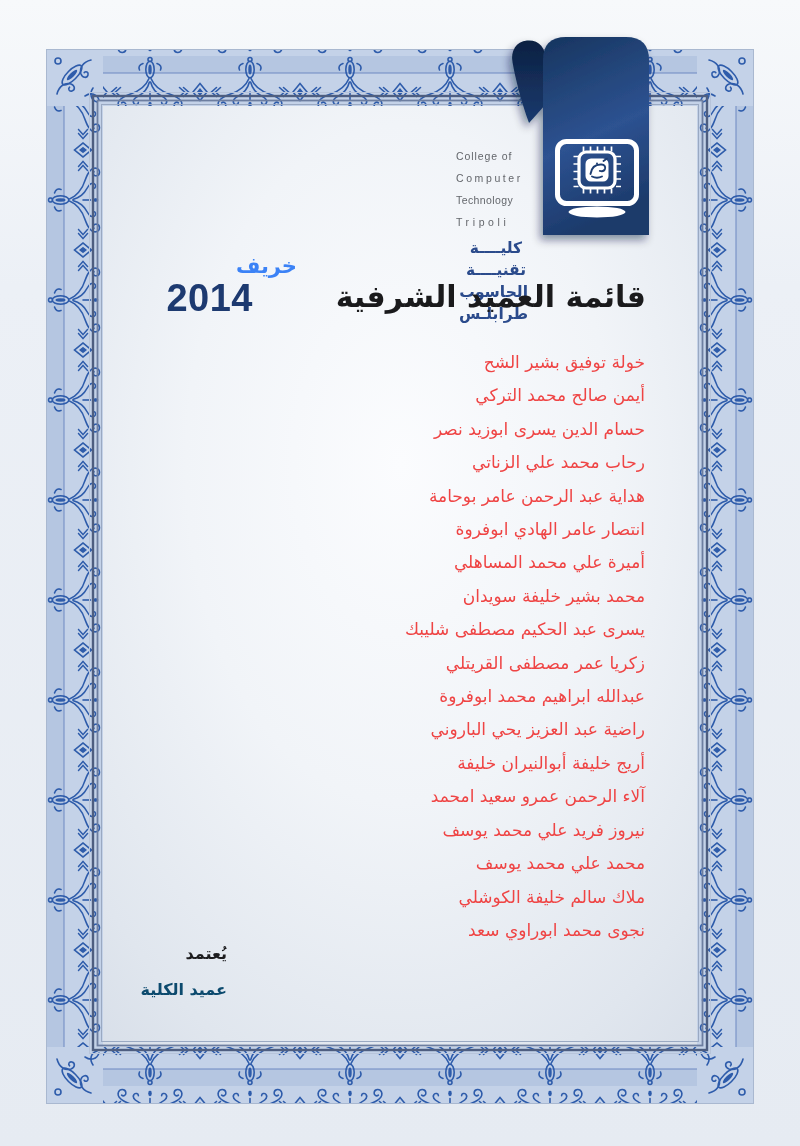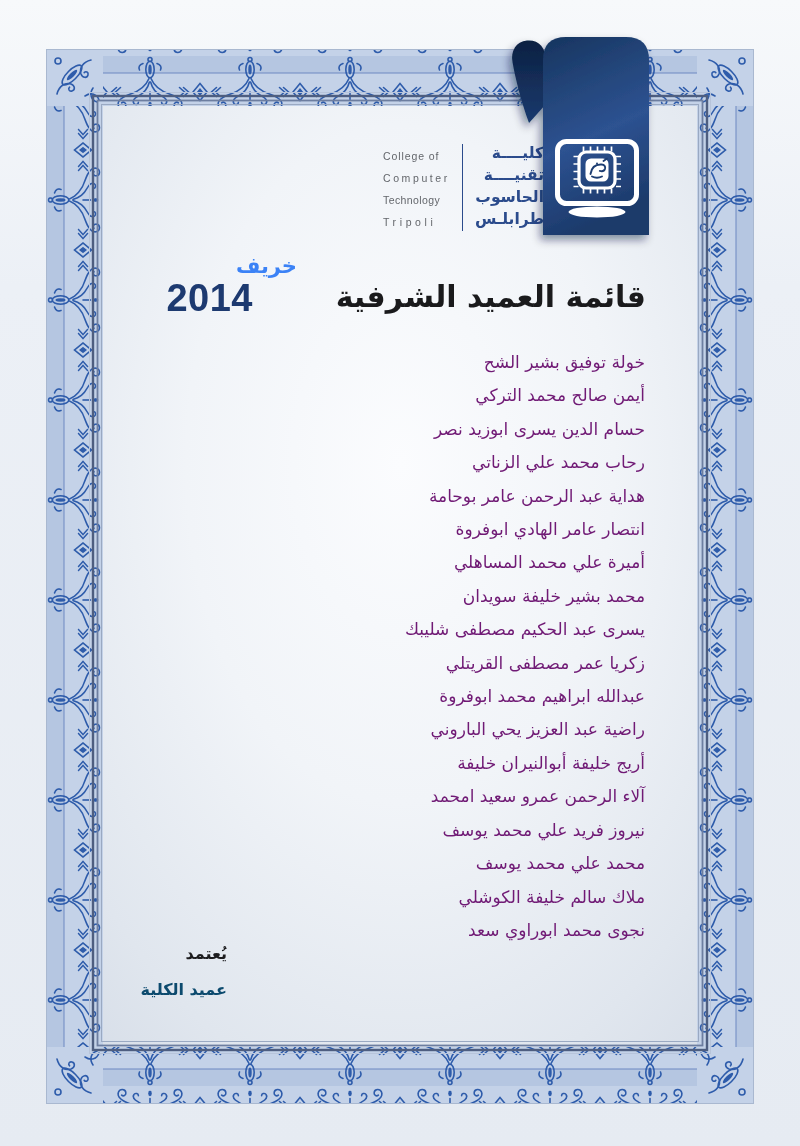--- a/index.html
+++ b/index.html
@@ -6,34 +6,34 @@
   body{
     width:800px;height:1146px;position:relative;overflow:hidden;
     background:linear-gradient(180deg,#f7f9fb 0%,#ecf0f6 25%,#e6ebf2 100%);
     font-family:"DejaVu Sans","Liberation Sans",sans-serif;
   }
   .frame-layer{position:absolute;left:0;top:0;width:800px;height:1146px;z-index:0;}
   .ribbon-layer{position:absolute;left:495px;top:25px;width:180px;height:225px;z-index:3;}
 
   
   .logo-block{
-    position:absolute;top:142px;right:256px;z-index:2;
-    display:flex;flex-direction:row;align-items:stretch;
+    position:absolute;top:142px;right:272px;z-index:2;
+    display:flex;flex-direction:column;align-items:stretch;
   }
   .logo-en{width:70px;text-align:left;padding-top:3px;}
   .logo-en span{
     display:block;font-family:"Liberation Sans",sans-serif;
     font-size:10.5px;line-height:22px;color:#63666b;white-space:nowrap;
   }
   .logo-en span:nth-child(1){letter-spacing:0.9px;}
   .logo-en span:nth-child(2){letter-spacing:2.6px;}
   .logo-en span:nth-child(3){letter-spacing:0.4px;}
   .logo-en span:nth-child(4){letter-spacing:3.6px;}
   .logo-divider{width:1px;background:#2b4b8c;margin:2px 9px;}
-  .logo-ar{width:64px;text-align:right;direction:rtl;margin-left:8px;}
+  .logo-ar{width:64px;text-align:center;direction:rtl;margin-left:8px;}
   .logo-ar span{
     display:block;font-size:15.5px;font-weight:bold;line-height:22px;
     color:#2b4b8c;white-space:nowrap;
   }
 
   
   .doc-title{
     position:absolute;top:279px;right:154px;z-index:2;direction:rtl;
     font-size:30px;font-weight:bold;color:#1a1a1c;letter-spacing:-0.5px;
     white-space:nowrap;
@@ -47,21 +47,21 @@
     font-family:"Liberation Sans",sans-serif;
     font-size:38px;font-weight:bold;color:#1d3a70;letter-spacing:0.5px;
   }
 
   
   .names{
     position:absolute;top:346px;right:155px;z-index:2;direction:rtl;
     text-align:right;
   }
   .name-line{
-    font-size:17px;line-height:33.4px;color:#701a75;white-space:nowrap;
+    font-size:17px;line-height:33.4px;color:#ef4444;white-space:nowrap;
   }
 
   
   .sign-block{
     position:absolute;top:944px;right:573px;z-index:2;direction:rtl;
     text-align:right;
   }
   .sign-line1{font-size:16px;color:#1c1c1e;font-weight:bold;white-space:nowrap;}
   .sign-line2{font-size:16px;color:#0c4a6e;font-weight:bold;margin-top:17px;white-space:nowrap;}
 </style>

